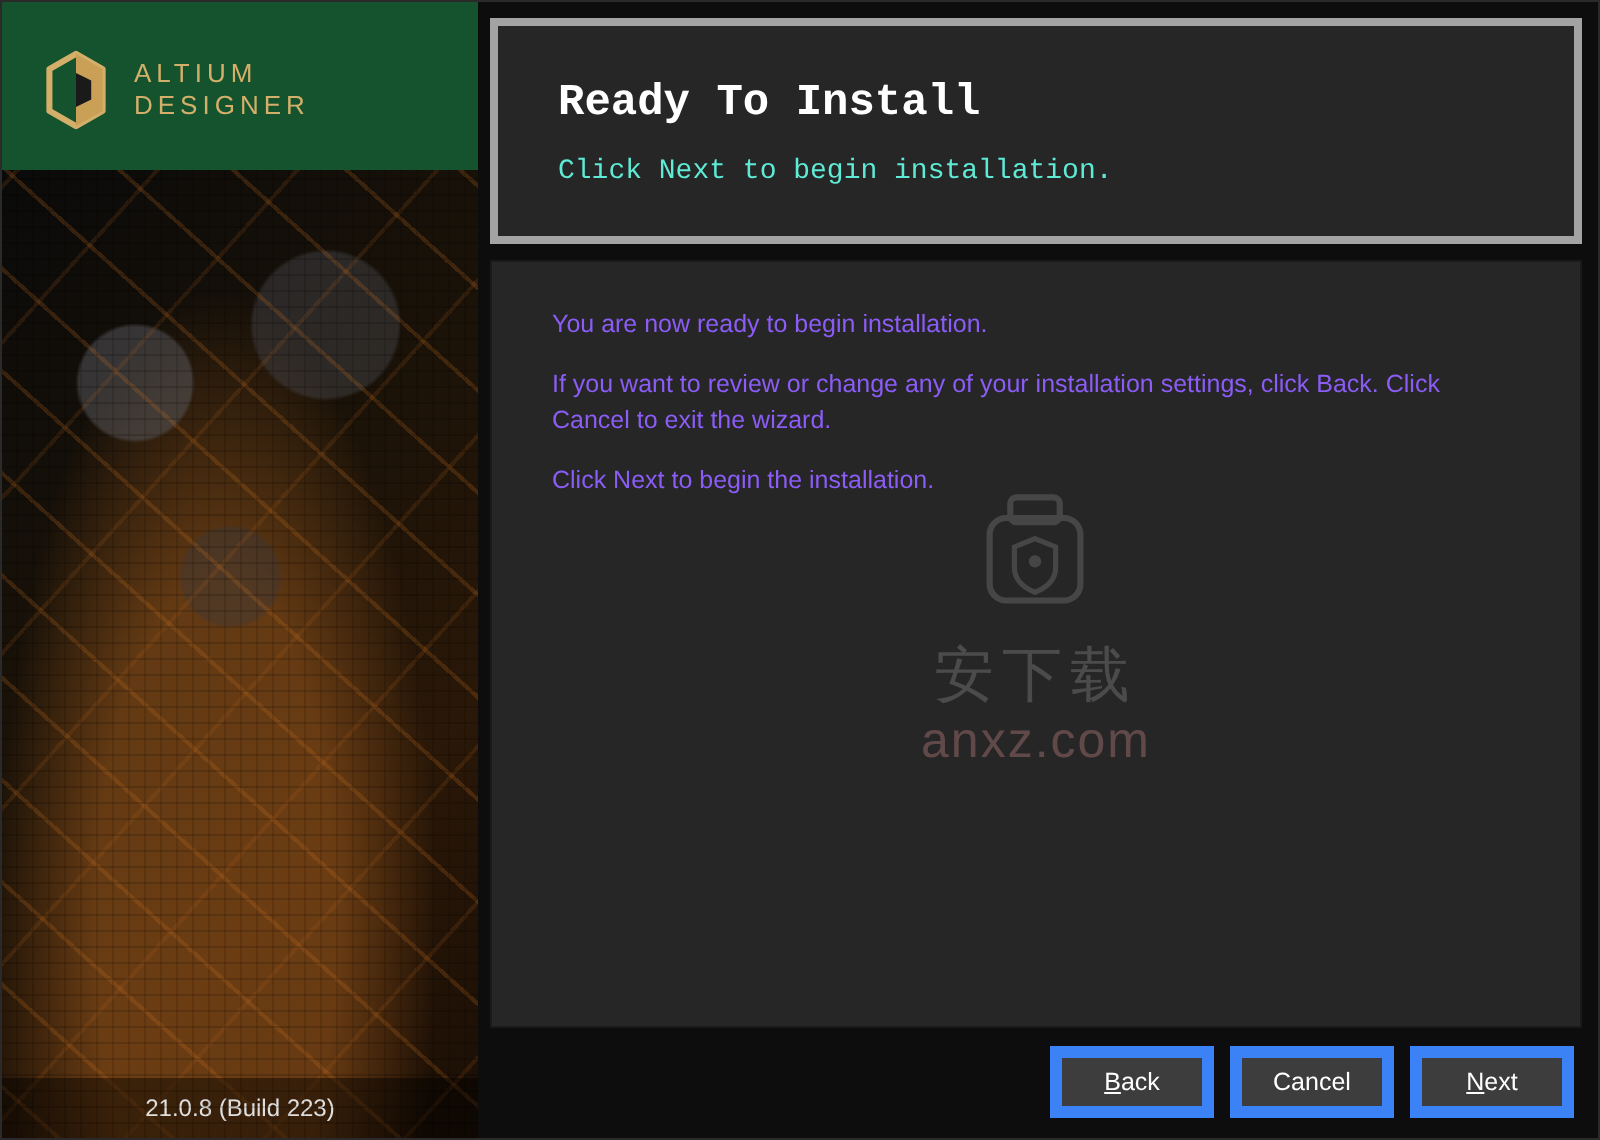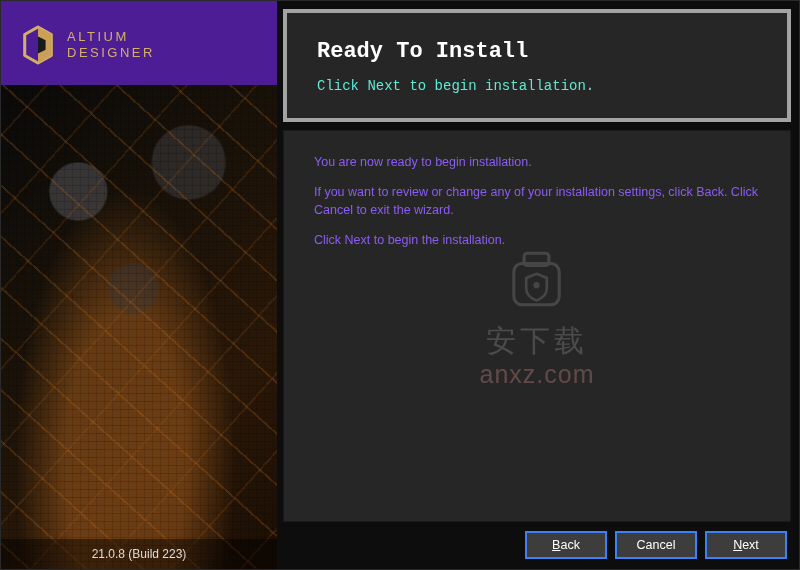--- a/index.html
+++ b/index.html
@@ -6,23 +6,23 @@
     body {
       width: 800px;
       height: 570px;
       background: #000;
       font-family: "Segoe UI", Arial, sans-serif;
       overflow: hidden;
       display: flex;
       border: 1px solid #2a2a2a;
     }
     .sidebar {
-      width: 276px;
+      width: 238px;
       height: 100%;
-      background: #4c1d95;
+      background: #14532d;
       position: relative;
       display: flex;
       flex-direction: column;
     }
     .logo-area {
       padding: 22px 18px 18px 18px;
       display: flex;
       align-items: center;
       gap: 10px;
     }
@@ -142,21 +142,21 @@
       margin-top: -2px;
     }
     .button-bar {
       display: flex;
       justify-content: flex-end;
       gap: 8px;
       padding: 9px 4px 2px 0;
     }
     .btn {
       background: #3d3d3d;
-      border: 2px solid #3b82f6;
+      border: 6px solid #3b82f6;
       color: #fff;
       font-size: 12.5px;
       padding: 5px 0;
       width: 82px;
       text-align: center;
       cursor: pointer;
       font-family: inherit;
     }
     .btn .u { text-decoration: underline; }
   </style>

